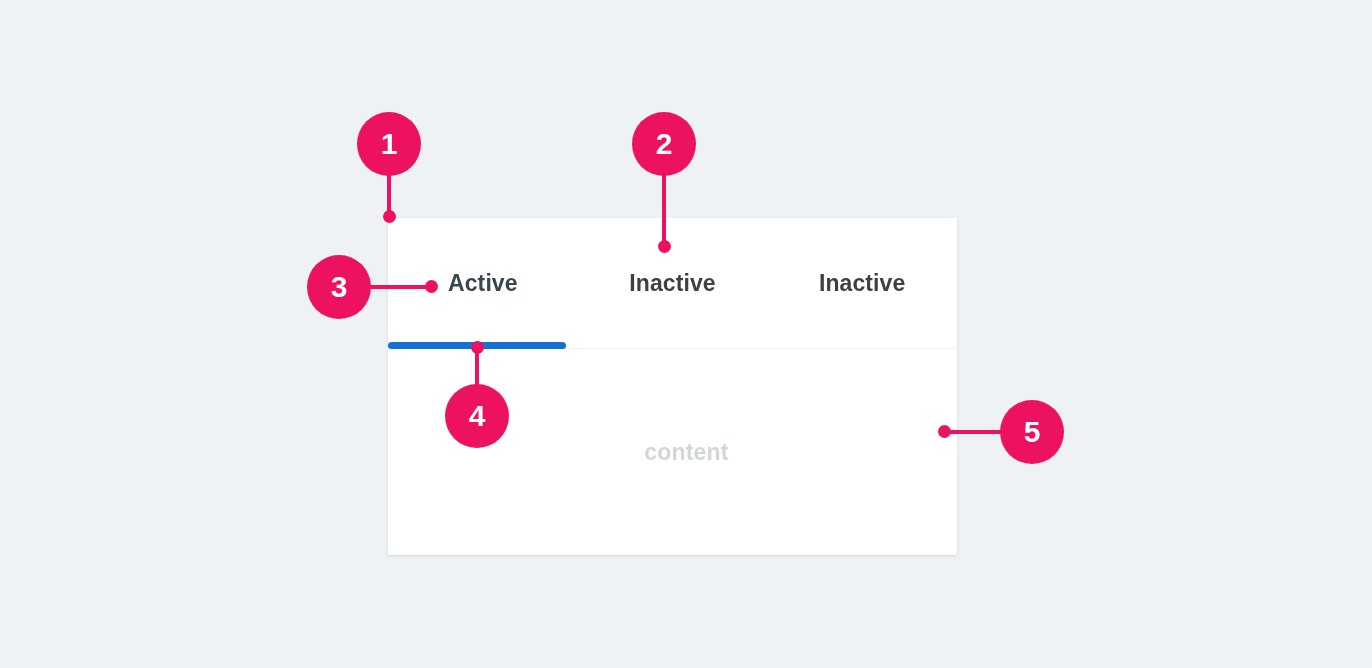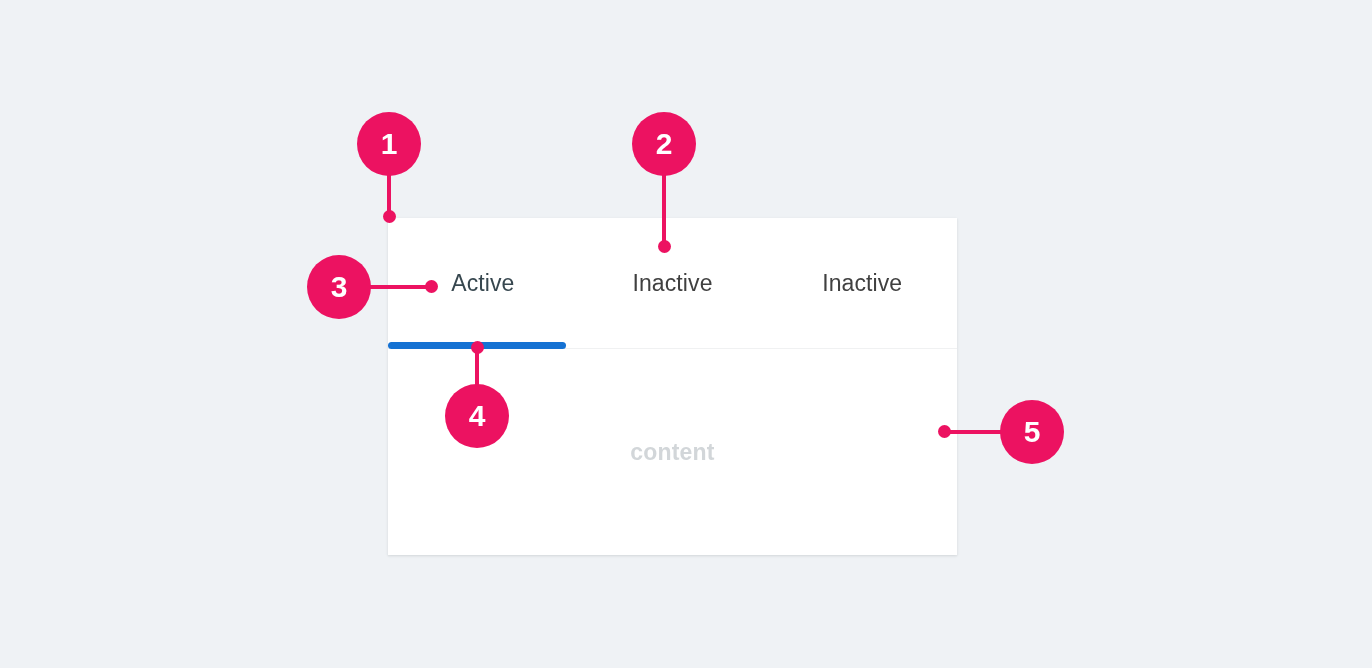--- a/index.html
+++ b/index.html
@@ -46,21 +46,21 @@
     align-items: center;
   }
 
   .tab {
     flex: 1 1 0;
     height: 100%;
     display: flex;
     align-items: center;
     justify-content: center;
     font-size: 23px;
-    font-weight: normal;
+    font-weight: bold;
     letter-spacing: 0.1px;
     user-select: none;
   }
   .tab-active {
     color: #37474f;
   }
   .tab-inactive {
     color: #404040;
   }
 
@@ -85,20 +85,21 @@
 
   .content-pane {
     position: absolute;
     left: 0;
     top: 131px;
     width: 100%;
     height: 206px;
     display: flex;
     align-items: center;
     justify-content: center;
+    padding-left: 14px;
   }
   .content-label {
     font-size: 23px;
     font-weight: bold;
     color: #d2d6d9;
     letter-spacing: 0.2px;
     user-select: none;
   }
 
   

